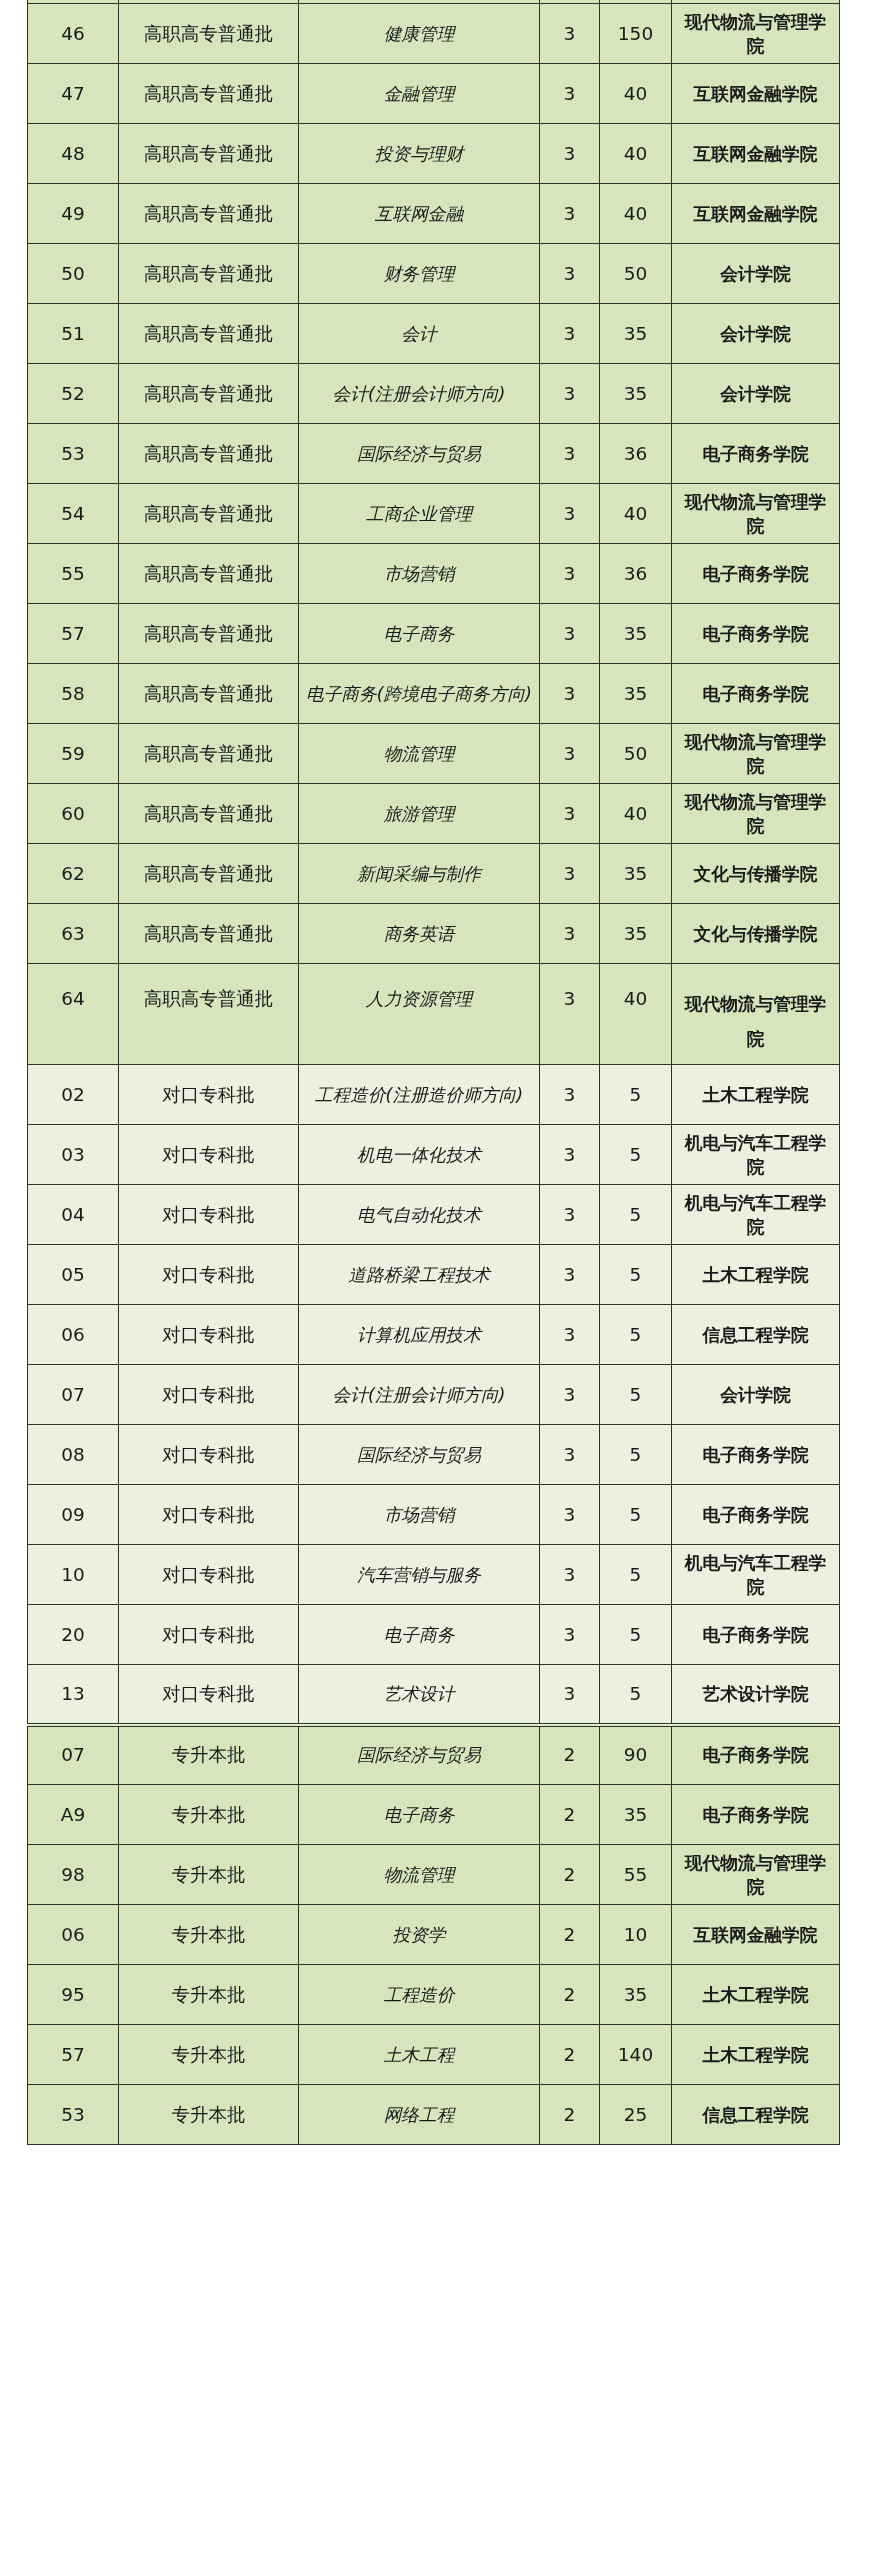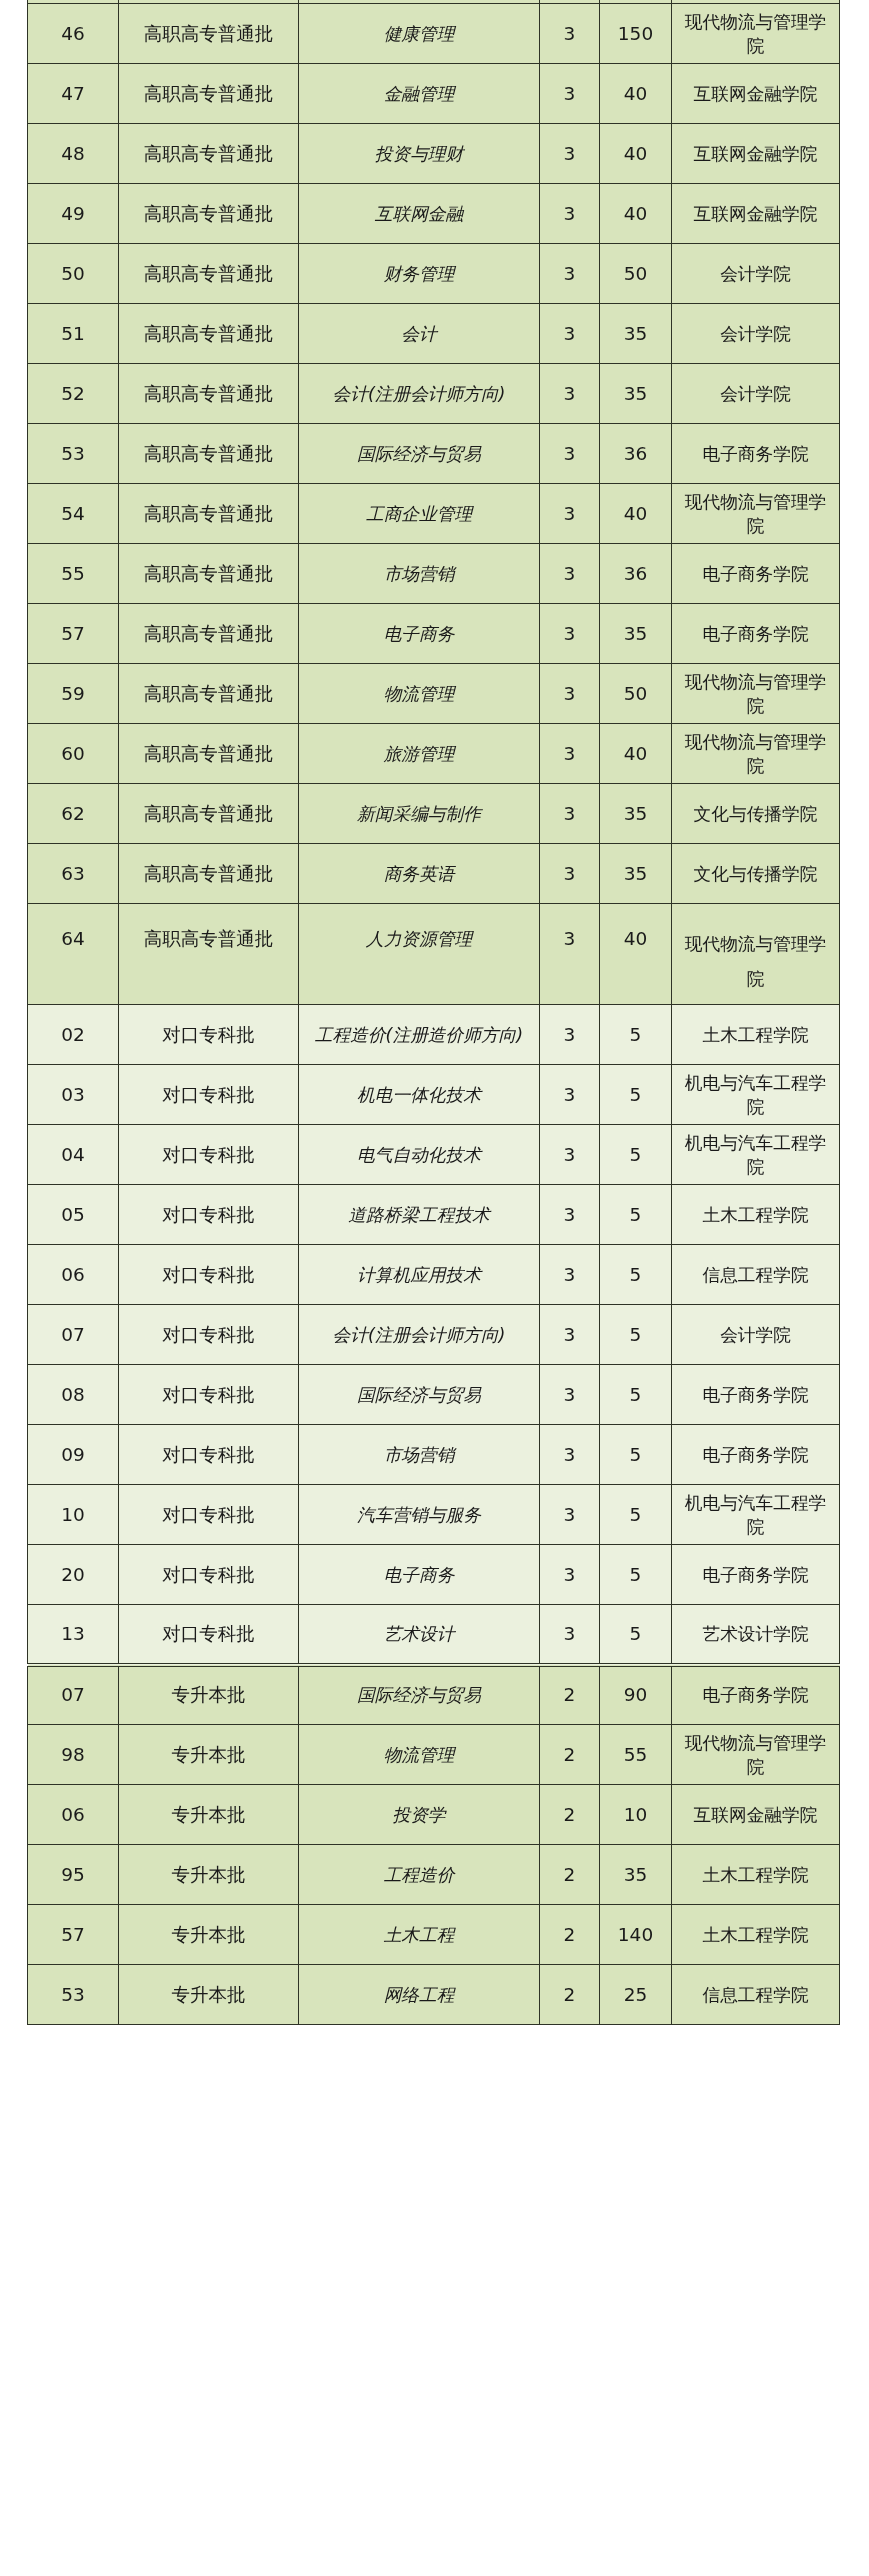--- a/index.html
+++ b/index.html
@@ -43,21 +43,21 @@
     box-sizing: border-box;
     word-break: break-all;
   }
   tr.sec-regular td { background: #d8e4bc; }
   tr.sec-counterpart td { background: #ebf1de; }
   tr.sec-upgrade td { background: #d8e4bc; }
   tr.tall td { height: 101px; vertical-align: top; padding-top: 22.5px; margin-left: 26px; }
   tr.tall td.college { padding-top: 22.5px; line-height: 35px; }
   tr.section-start td { border-top: 4px double #2e3326; }
   td.major { font-size: 17.7px; font-style: italic; }
-  td.college { font-size: 17.7px; line-height: 24px; }
+  td.college { font-size: 17.7px; line-height: 24px; font-weight: bold; }
   tr.ghost td { height: 63px; }
 </style>
 </head>
 <body>
 
 <div class="table-wrap">
   <table>
     <colgroup>
       <col class="c-code">
         <col class="c-batch">
@@ -157,20 +157,28 @@
         </tr>
         <tr class="sec-regular">
           <td class="code">57</td>
           <td class="batch">高职高专普通批</td>
           <td class="major">电子商务</td>
           <td class="years">3</td>
           <td class="quota">35</td>
           <td class="college">电子商务学院</td>
         </tr>
         <tr class="sec-regular">
+          <td class="code">58</td>
+          <td class="batch">高职高专普通批</td>
+          <td class="major">电子商务(跨境电子商务方向)</td>
+          <td class="years">3</td>
+          <td class="quota">35</td>
+          <td class="college">电子商务学院</td>
+        </tr>
+        <tr class="sec-regular">
           <td class="code">59</td>
           <td class="batch">高职高专普通批</td>
           <td class="major">物流管理</td>
           <td class="years">3</td>
           <td class="quota">50</td>
           <td class="college">现代物流与管理学院</td>
         </tr>
         <tr class="sec-regular">
           <td class="code">60</td>
           <td class="batch">高职高专普通批</td>
@@ -290,20 +298,28 @@
           <td class="years">3</td>
           <td class="quota">5</td>
           <td class="college">艺术设计学院</td>
         </tr>
         <tr class="sec-upgrade section-start">
           <td class="code">07</td>
           <td class="batch">专升本批</td>
           <td class="major">国际经济与贸易</td>
           <td class="years">2</td>
           <td class="quota">90</td>
+          <td class="college">电子商务学院</td>
+        </tr>
+        <tr class="sec-upgrade">
+          <td class="code">A9</td>
+          <td class="batch">专升本批</td>
+          <td class="major">电子商务</td>
+          <td class="years">2</td>
+          <td class="quota">35</td>
           <td class="college">电子商务学院</td>
         </tr>
         <tr class="sec-upgrade">
           <td class="code">98</td>
           <td class="batch">专升本批</td>
           <td class="major">物流管理</td>
           <td class="years">2</td>
           <td class="quota">55</td>
           <td class="college">现代物流与管理学院</td>
         </tr>

